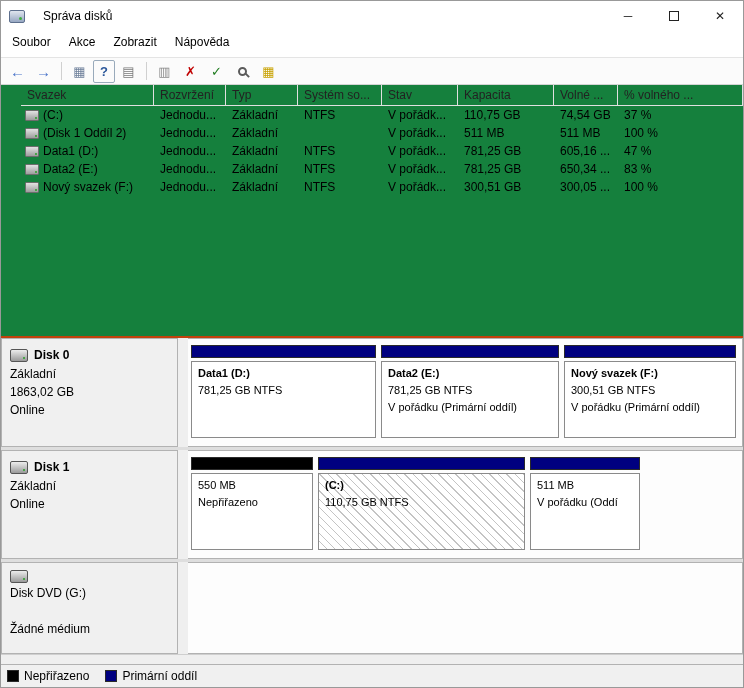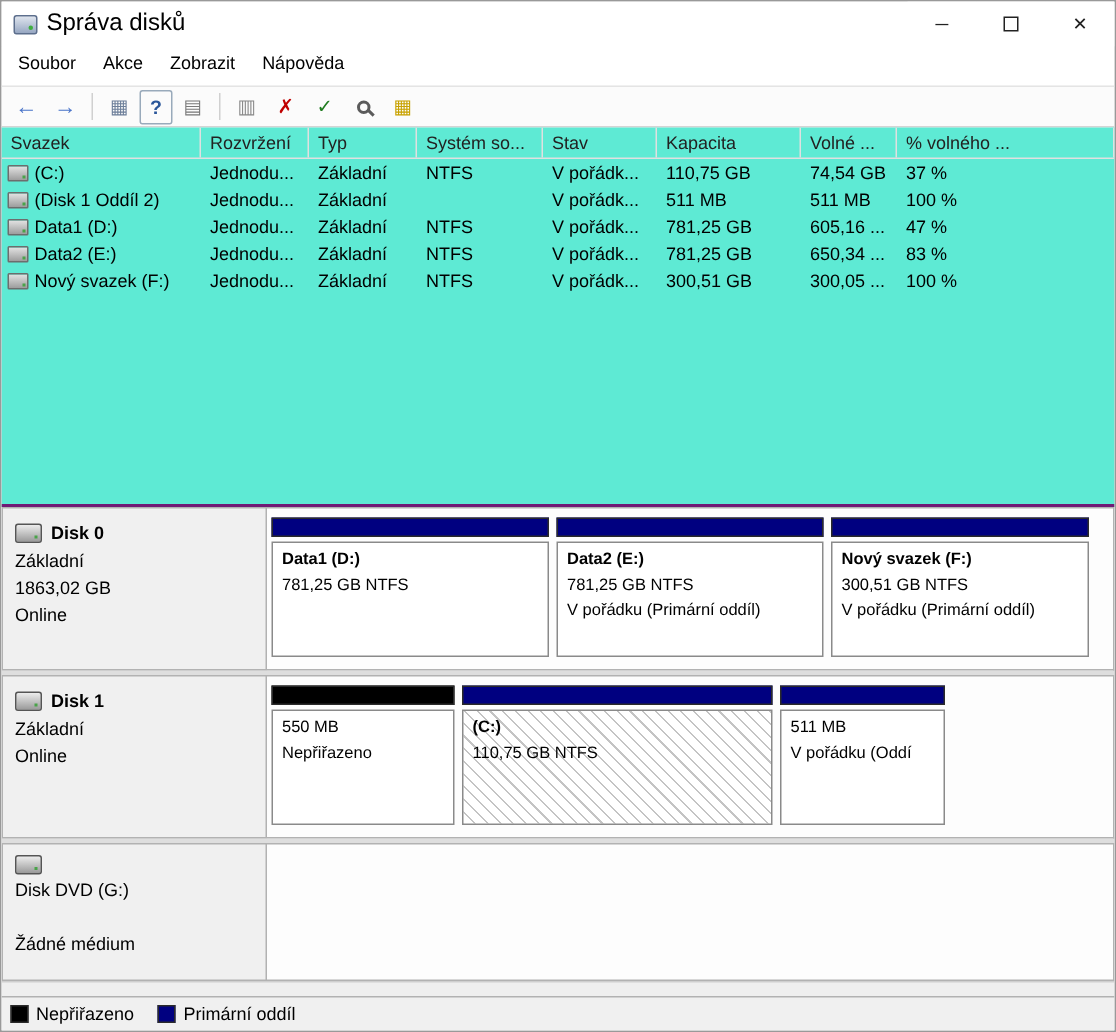--- a/index.html
+++ b/index.html
@@ -9,21 +9,21 @@
     font-size:12px; color:#000; background:#fff;
   }
   .window { width:744px; height:688px; display:flex; flex-direction:column;
     border:1px solid #999; background:#fff; overflow:hidden; }
 
   
   .titlebar { height:30px; flex:none; display:flex; align-items:center; background:#fff; }
   .app-icon { width:16px; height:13px; margin:0 6px 0 8px; flex:none;
     background:linear-gradient(#dfe5ee,#97a7c2); border:1px solid #5d6f8d; border-radius:2px; position:relative; }
   .app-icon::after { content:""; position:absolute; right:2px; bottom:2px; width:3px; height:3px; background:#3fae3f; border-radius:50%; }
-  .title-text { font-size:16px; }
+  .title-text { font-size:12px;margin-left:12px; }
   .tb-spacer { flex:1; }
   .win-btn { width:46px; height:30px; border:none; background:#fff; font-size:12px; color:#222;
     display:flex; align-items:center; justify-content:center; font-family:inherit; }
   .max-glyph { display:inline-block; width:10px; height:10px; border:1px solid #222; }
 
   
   .menubar { height:26px; flex:none; display:flex; align-items:flex-start; padding-left:2px; background:#fff; }
   .menu-item { padding:4px 9px; cursor:default; }
 
   
@@ -38,34 +38,34 @@
   .tb-export { color:#7a7a7a; }
   .tb-pane { color:#8a8a8a; }
   .tb-delete { color:#c00000; font-weight:bold; }
   .tb-check { color:#1e7b1e; font-weight:bold; }
   .tb-attr { color:#c8a200; }
   .mag-glass { width:9px; height:9px; border:2px solid #5b5b5b; border-radius:50%; position:relative; display:inline-block; }
   .mag-glass::after { content:""; position:absolute; width:6px; height:2px; background:#5b5b5b;
     transform:rotate(45deg); right:-5px; bottom:-2px; }
 
   
-  .listview { height:253px; flex:none; background:#5eead4; overflow:hidden; border-bottom:2px solid #701a75; }
+  .listview { height:253px; flex:none; background:#15803d; overflow:hidden; border-bottom:2px solid #c2410c;padding-left:20px; }
   .grid-row { display:grid; grid-template-columns:133px 72px 72px 84px 76px 96px 64px 1fr; }
   .list-header { height:21px; border-bottom:1px solid #e0e0e0; }
   .hcell { padding:3px 6px 0; border-right:1px solid #e0e0e0; white-space:nowrap; overflow:hidden; color:#222; }
   .lrow { height:18px; align-items:center; }
   .cell { padding:0 6px; white-space:nowrap; overflow:hidden; }
   .vol-cell { display:flex; align-items:center; gap:4px; padding-left:4px; }
   .vol-icon { width:14px; height:11px; flex:none; background:linear-gradient(#e2e2e2,#9d9d9d);
     border:1px solid #6d6d6d; border-radius:1px; position:relative; }
   .vol-icon::after { content:""; position:absolute; right:1px; bottom:1px; width:2px; height:2px; background:#49a349; }
 
   
   .graphical { flex:1; background:#efefef; overflow:hidden; }
-  .disk-row { display:flex; height:112px; border-bottom:3px solid #dedede; }
+  .disk-row { display:flex; height:112px; border-bottom:3px solid #dedede;gap:10px; }
   .disk-row.cd { height:93px; border-bottom:1px solid #cfcfcf; }
   .disk-panel { width:177px; flex:none; background:#f0f0f0; border:1px solid #b2b2b2;
     padding:7px 8px; line-height:1.5; font-size:12px; }
   .disk-head { display:flex; align-items:center; margin-bottom:1px; }
   .drive-icon { width:18px; height:13px; flex:none; margin-right:6px; background:linear-gradient(#ececec,#9a9a9a);
     border:1px solid #555; border-radius:2px; position:relative; }
   .drive-icon::after { content:""; position:absolute; right:2px; bottom:2px; width:2px; height:2px; background:#49a349; }
   .disk-name { font-weight:bold; }
   .media-line { margin-top:18px; }
   .part-area { flex:1; background:#fdfdfd; border:1px solid #b2b2b2; border-left:none;

